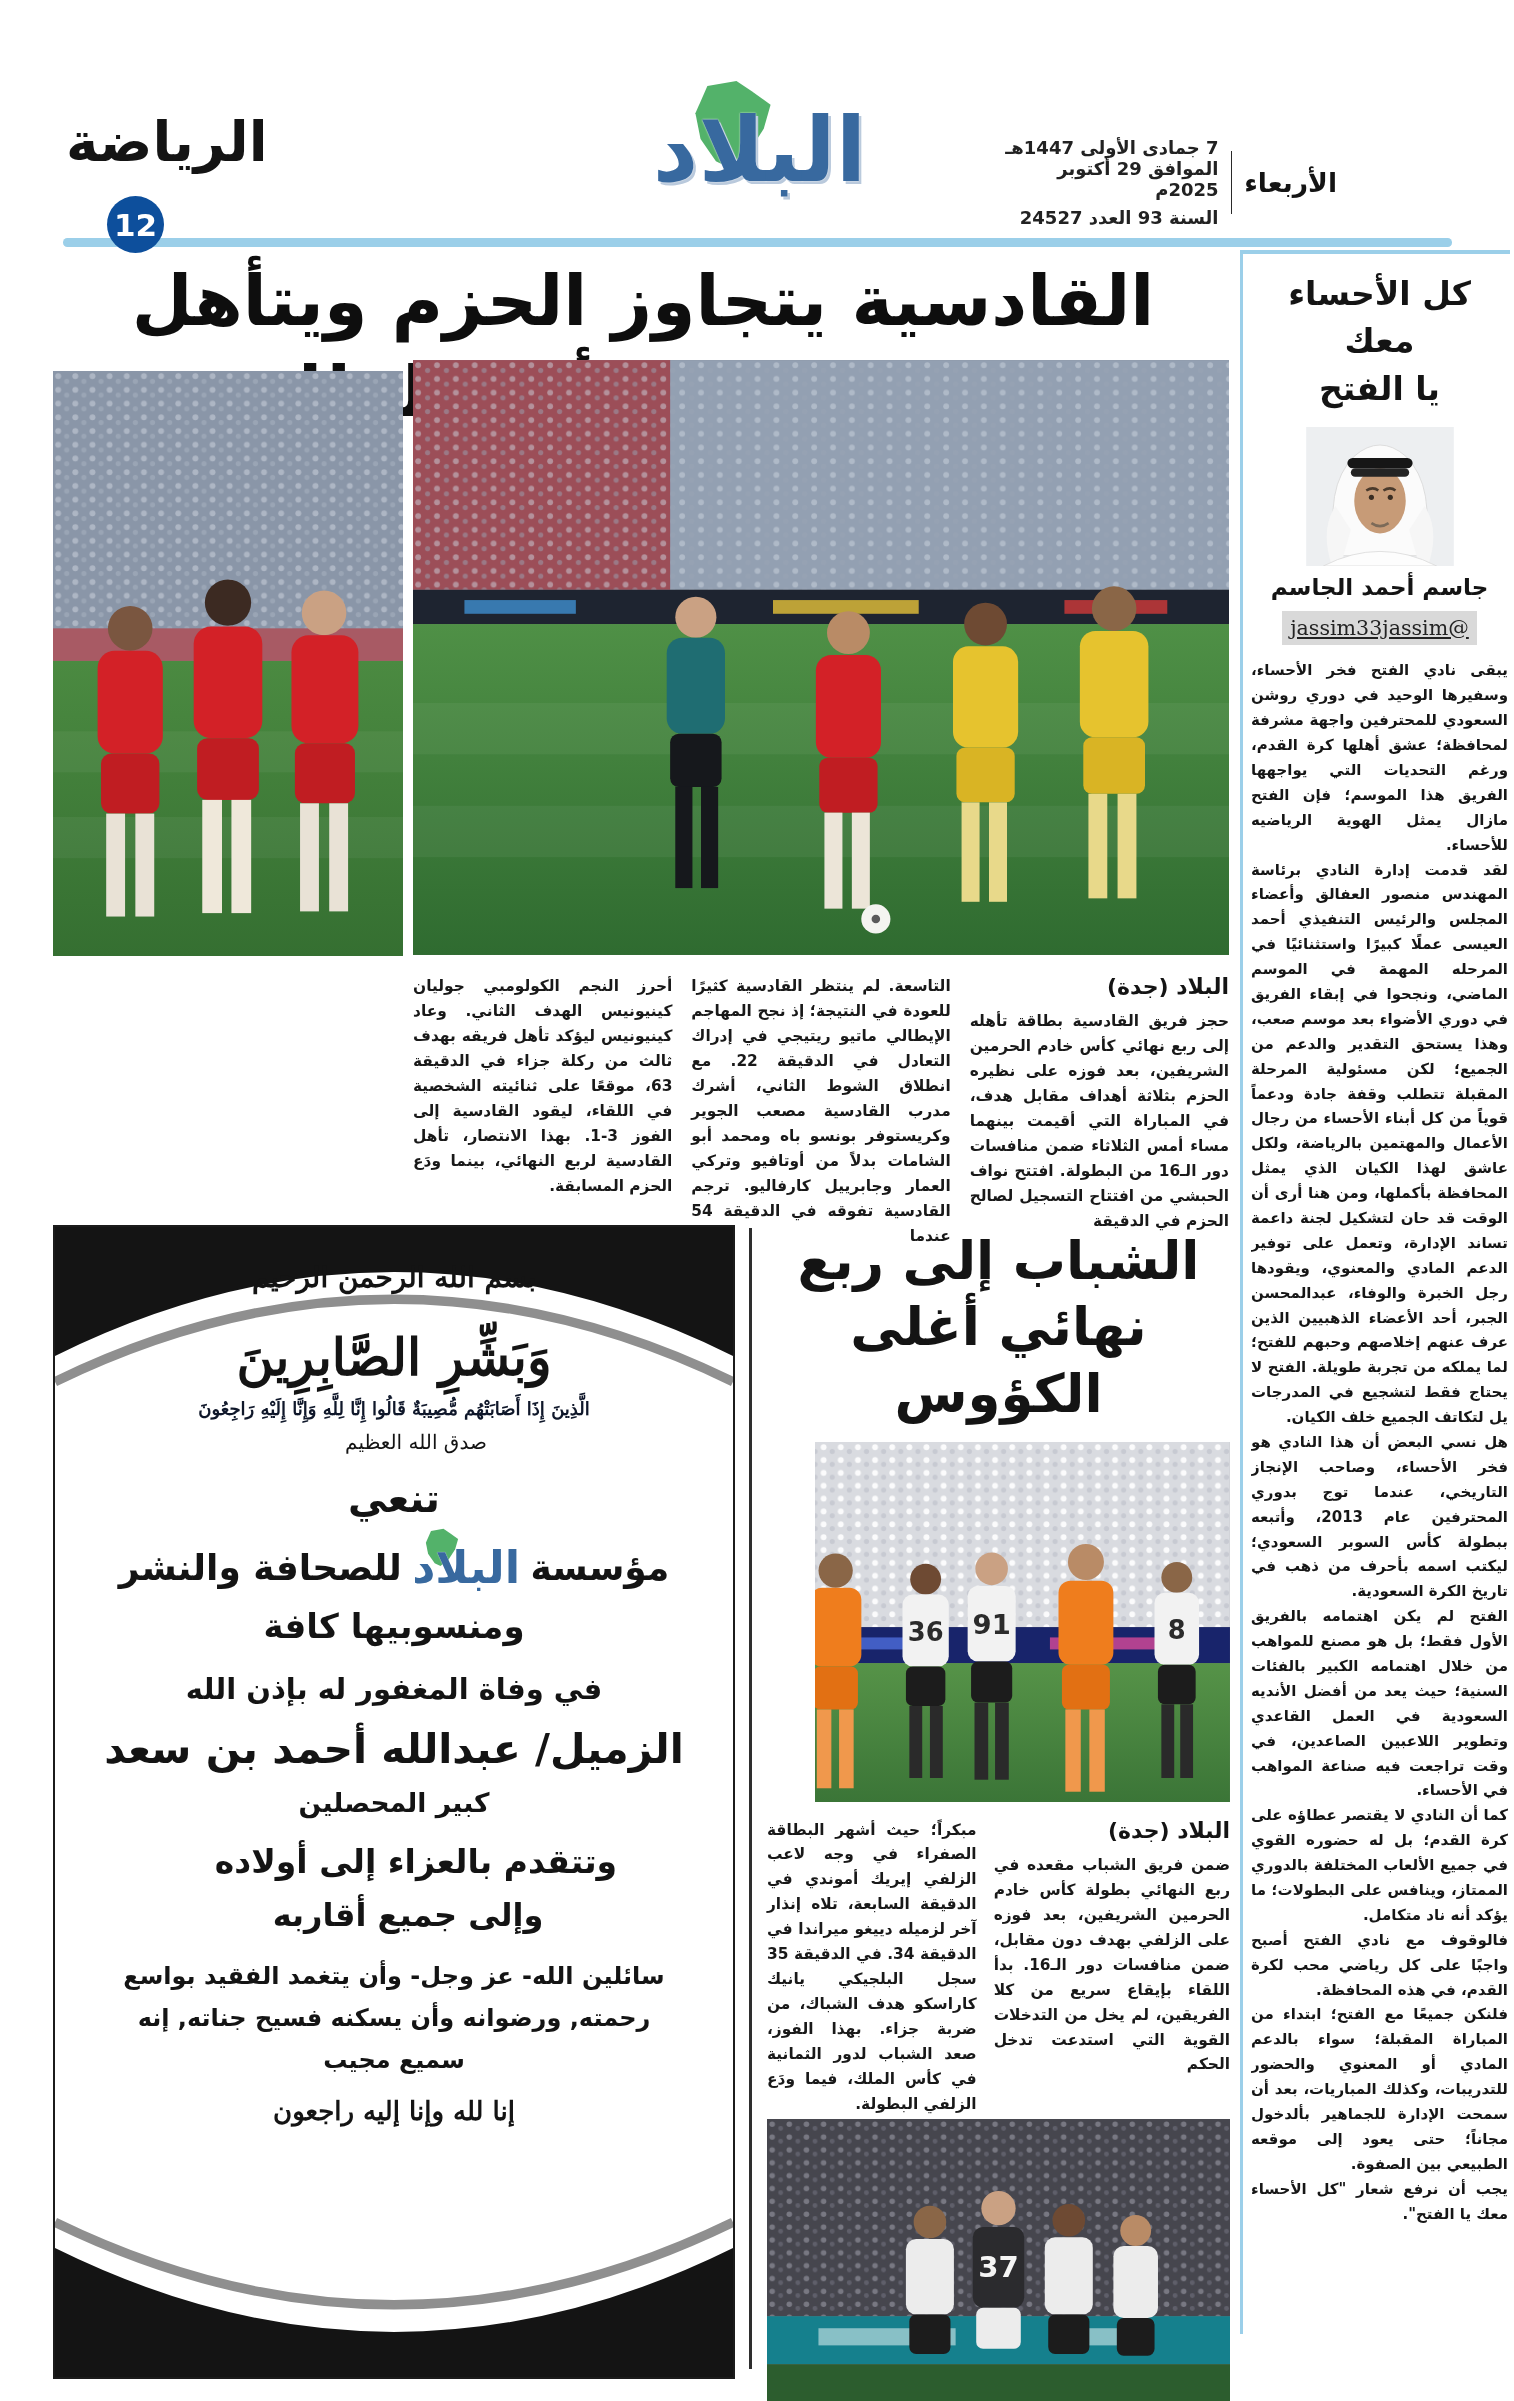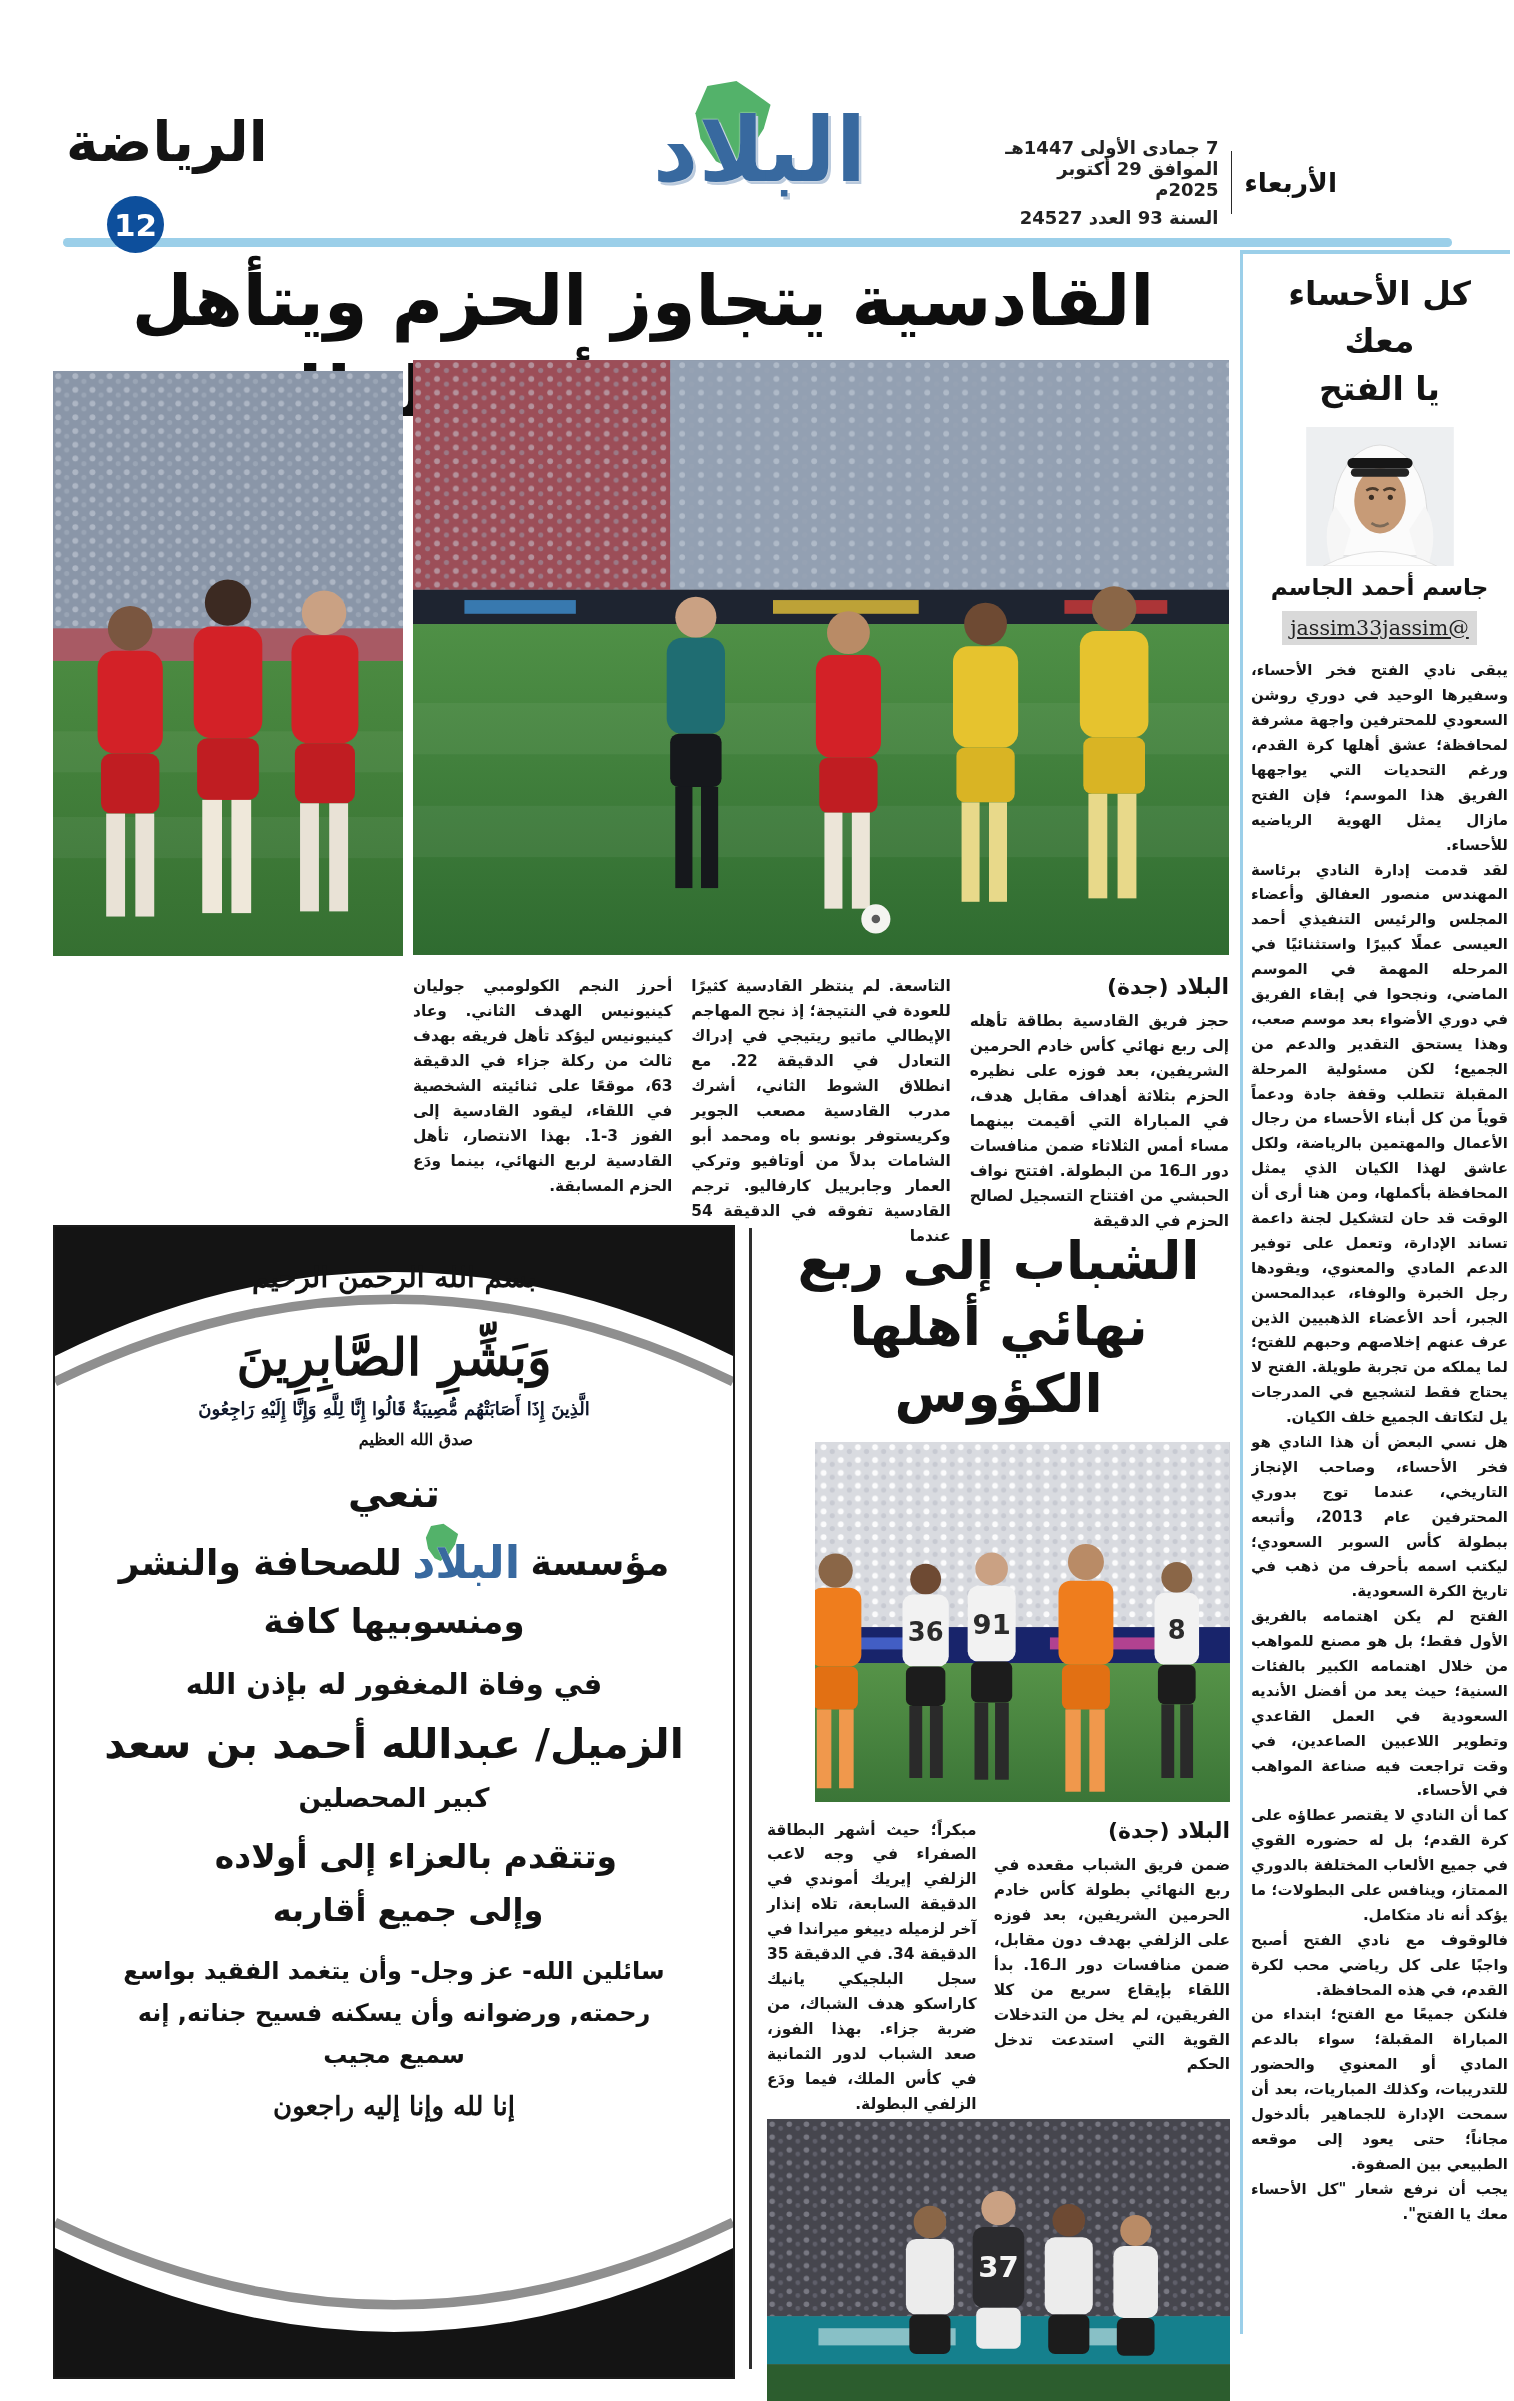--- a/index.html
+++ b/index.html
@@ -38,21 +38,21 @@
   
   .obituary{position:absolute; left:54px; top:1225px; width:682px; height:1154px; border:2.6px solid #1b1b1b;
     background:#fff; box-sizing:border-box; overflow:hidden;}
   .obituary .arc{position:absolute; left:0; width:100%; height:159px; z-index:1;}
   .obituary .arc.top{top:0;}
   .obituary .arc.bottom{bottom:0; transform:scaleY(-1);}
   .ob-content{position:relative; z-index:2; text-align:center; padding-top:34px;}
   .ob-bismillah{font-family:"DejaVu Serif", serif; font-size:28px; font-weight:700; margin-bottom:32px;}
   .ob-verse-main{font-family:"DejaVu Serif", serif; font-size:51px; font-weight:900; line-height:1.25;}
   .ob-verse-sub{font-family:"DejaVu Serif", serif; font-size:18px; font-weight:700; margin-top:8.6px; color:#0f172a;}
-  .ob-sadaqa{font-family:"DejaVu Serif", serif; font-size:16px; font-weight:700; margin-top:10.3px;padding-left:44px;}
+  .ob-sadaqa{font-family:"DejaVu Serif", serif; font-size:20px; font-weight:400; margin-top:10.3px;padding-left:44px;}
   .ob-announce{font-size:39px; font-weight:900; margin-top:22px; letter-spacing:12px;}
   .ob-org{display:flex; align-items:center; justify-content:center; gap:10.3px; margin-top:20.6px;}
   .ob-org .t{font-size:36px; font-weight:900;}
   .mini-logo{position:relative; display:inline-block;}
   .mini-logo .map{position:absolute; left:12px; top:-13.7px;}
   .mini-logo .logo-text{position:relative; font-size:45px; font-weight:900; color:#38699f; text-shadow:0 0 0.9px #fff;}
   .ob-org2{font-size:34px; font-weight:900; margin-top:12px;}
   .ob-intro{font-size:29px; font-weight:800; margin-top:26px;}
   .ob-name{font-size:41px; font-weight:900; margin-top:19px;}
   .ob-title{font-size:26.6px; font-weight:600; margin-top:13.7px;}
@@ -262,21 +262,21 @@
       <div class="ob-prayer">سائلين الله- عز وجل- وأن يتغمد الفقيد بواسع رحمته, ورضوانه وأن يسكنه فسيح جناته, إنه سميع مجيب</div>
       <div class="ob-closing">إنا لله وإنا إليه راجعون</div>
     </div>
   </div>
 
   <div class="col-rule"></div>
 
   <div class="shabab">
     <div class="shabab-headline">
       <div>الشباب إلى ربع</div>
-      <div>نهائي أهلها الكؤوس</div>
+      <div>نهائي أغلى الكؤوس</div>
     </div>
 
     <div class="photo photo-c">
       <svg width="463" height="360" viewBox="0 0 540 420">
         <defs>
           <pattern id="crowdC" width="20" height="15" patternUnits="userSpaceOnUse">
             <circle cx="6" cy="6" r="3.4" fill="#ffffff" opacity="0.9"></circle>
             <circle cx="16" cy="11" r="3" fill="#c3c6ce" opacity="0.8"></circle>
           </pattern>
           <linearGradient id="grassC" x1="0" y1="0" x2="0" y2="1">

